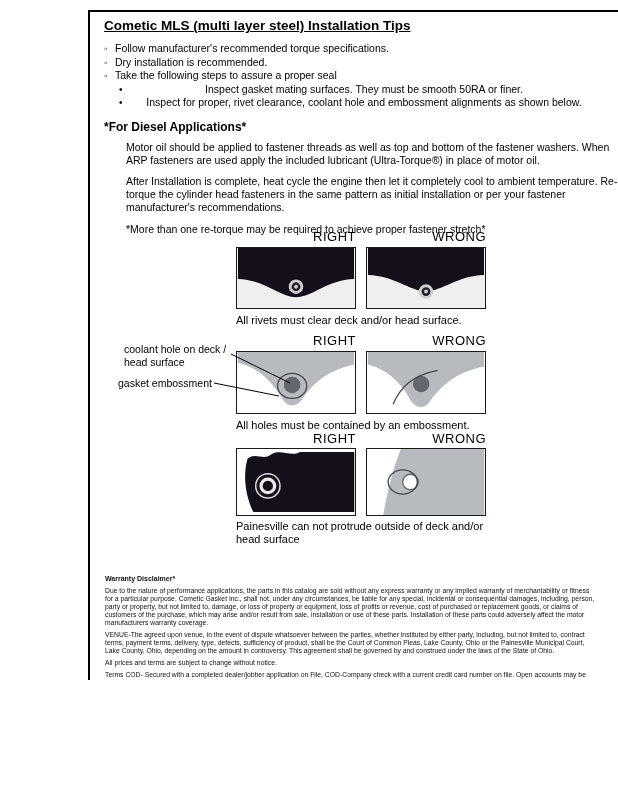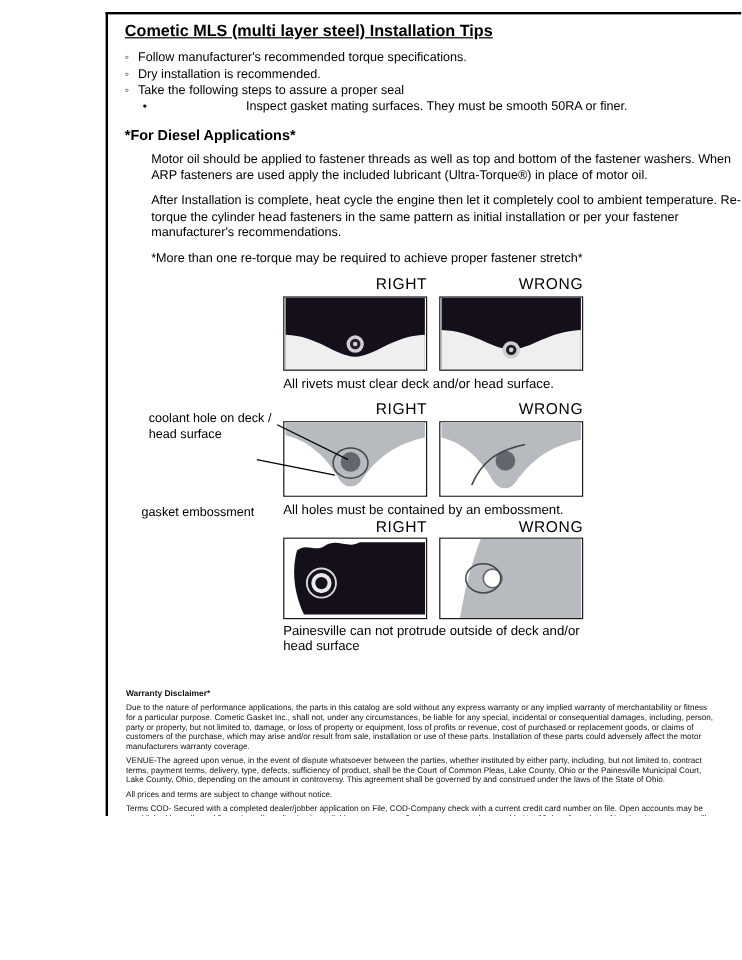--- a/index.html
+++ b/index.html
@@ -47,20 +47,21 @@
   <div class="content">
     <h1 class="title">Cometic MLS (multi layer steel) Installation Tips</h1>
 
     <ul class="tips">
       <li class="b1">Follow manufacturer's recommended torque specifications.</li>
       <li class="b1">Dry installation is recommended.</li>
       <li class="b1">Take the following steps to assure a proper seal</li>
       <li style="padding-left:0;text-align:center;">
         <ul class="sub">
           <li class="b2">Inspect gasket mating surfaces.  They must be smooth 50RA or finer.</li>
+          <li class="b2">Inspect for proper, rivet clearance, coolant hole and embossment alignments as shown below.</li>
         </ul>
       </li>
     </ul>
 
     <h2 class="diesel-heading">*For Diesel Applications*</h2>
     <p class="body">Motor oil should be applied to fastener threads as well as top and bottom of the fastener washers. When ARP fasteners are used apply the included lubricant (Ultra-Torque®) in place of motor oil.</p>
     <p class="body">After Installation is complete, heat cycle the engine then let it completely cool to ambient temperature. Re-torque the cylinder head fasteners in the same pattern as initial installation or per your fastener manufacturer's recommendations.</p>
     <p class="body">*More than one re-torque may be required to achieve proper fastener stretch*</p>
   </div>
 
@@ -81,21 +82,21 @@
       <rect width="120" height="62" fill="#150f1c"></rect>
       <path d="M0,28 C28,29 42,44 60,45 C78,44 92,29 120,28 L120,62 L0,62 Z" fill="#efefef"></path>
       <circle cx="60" cy="45" r="7.5" fill="#cfcfcf"></circle>
       <circle cx="60" cy="45" r="4.5" fill="#241c2e"></circle>
       <circle cx="60" cy="45" r="2" fill="#cfcfcf"></circle>
     </svg>
   </div>
   <div class="caption" style="left:236px; top:314px;">All rivets must clear deck and/or head surface.</div>
 
   <div class="callout" style="left:124px; top:343px; width:108px;">coolant hole on deck / head surface</div>
-  <div class="callout" style="left:118px; top:377px; width:100px;margin-top:44px;">gasket embossment</div>
+  <div class="callout" style="left:118px; top:377px; width:100px;">gasket embossment</div>
 
   <div class="diag-label" style="left:236px; top:333px;">RIGHT</div>
   <div class="diag-label" style="left:366px; top:333px;">WRONG</div>
 
   <div class="diag-img" style="left:236px; top:351px; height:63px;">
     <svg viewBox="0 0 120 63">
       <rect width="120" height="63" fill="#ffffff"></rect>
       <path d="M0,0 H120 V13 C96,18 79,30 66,49 C60,58 50,57 45,47 C34,28 18,15 0,11 Z" fill="#b7babe"></path>
       <ellipse cx="56" cy="35" rx="15" ry="13" fill="none" stroke="#42464b" stroke-width="1.3"></ellipse>
       <circle cx="56" cy="34" r="8.5" fill="#63676d"></circle>

